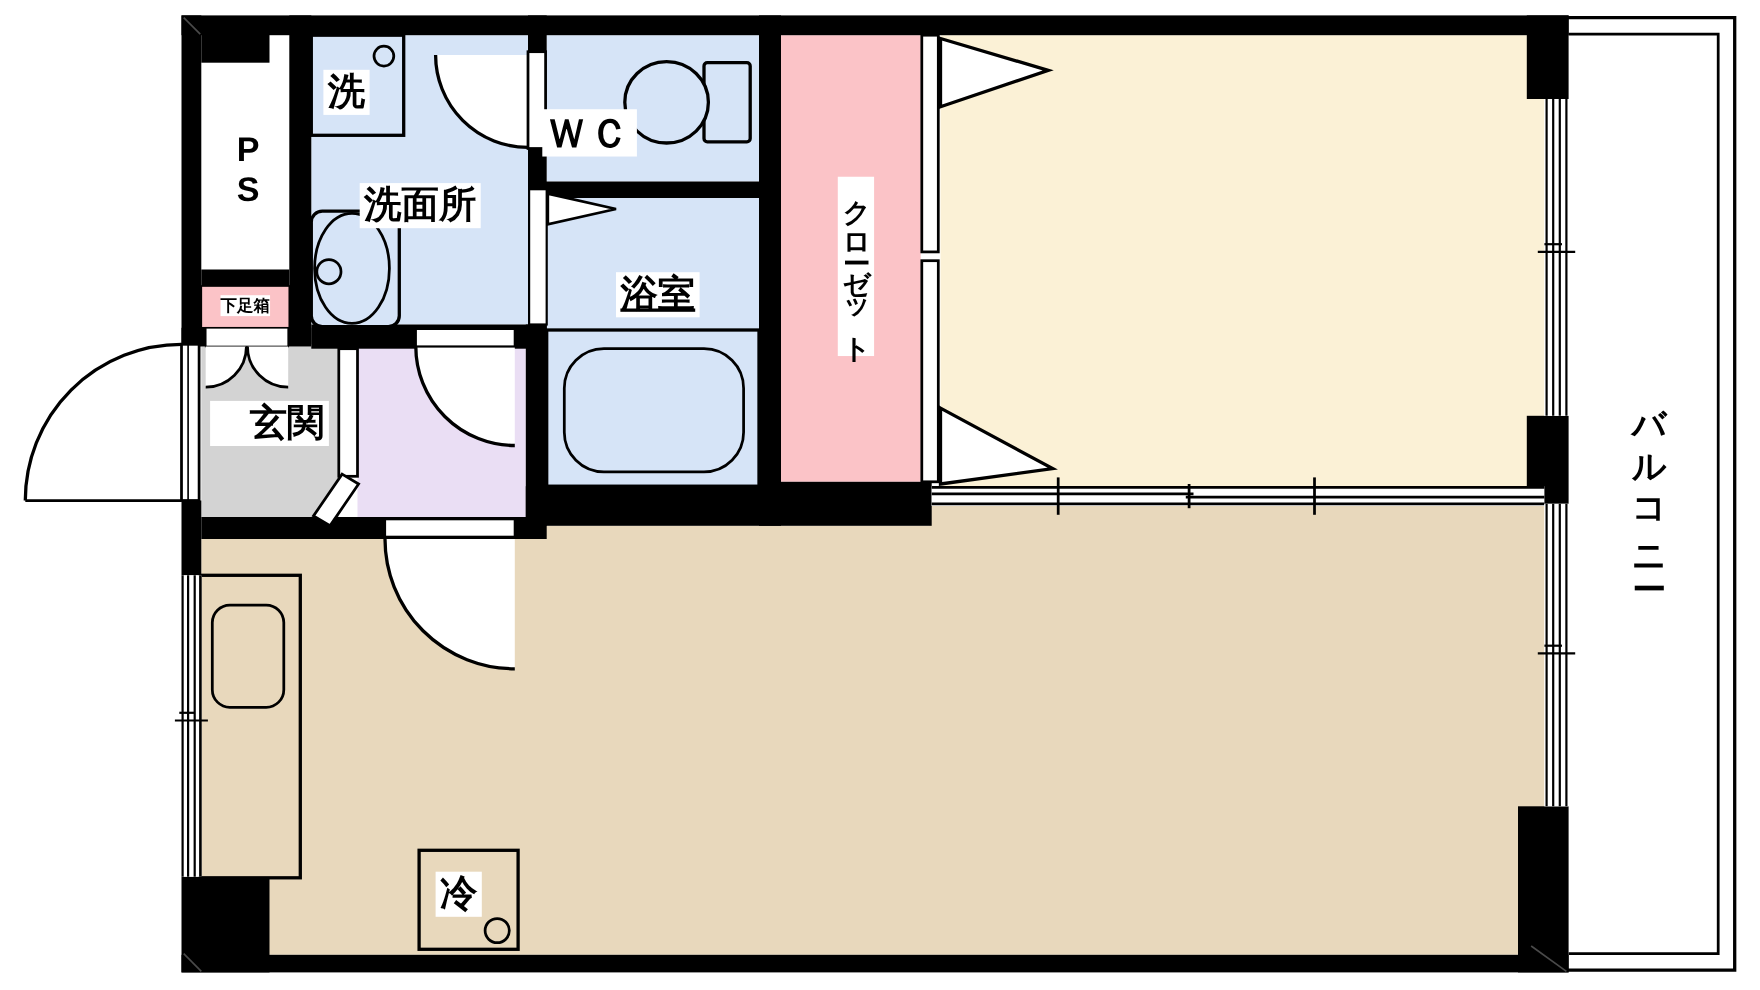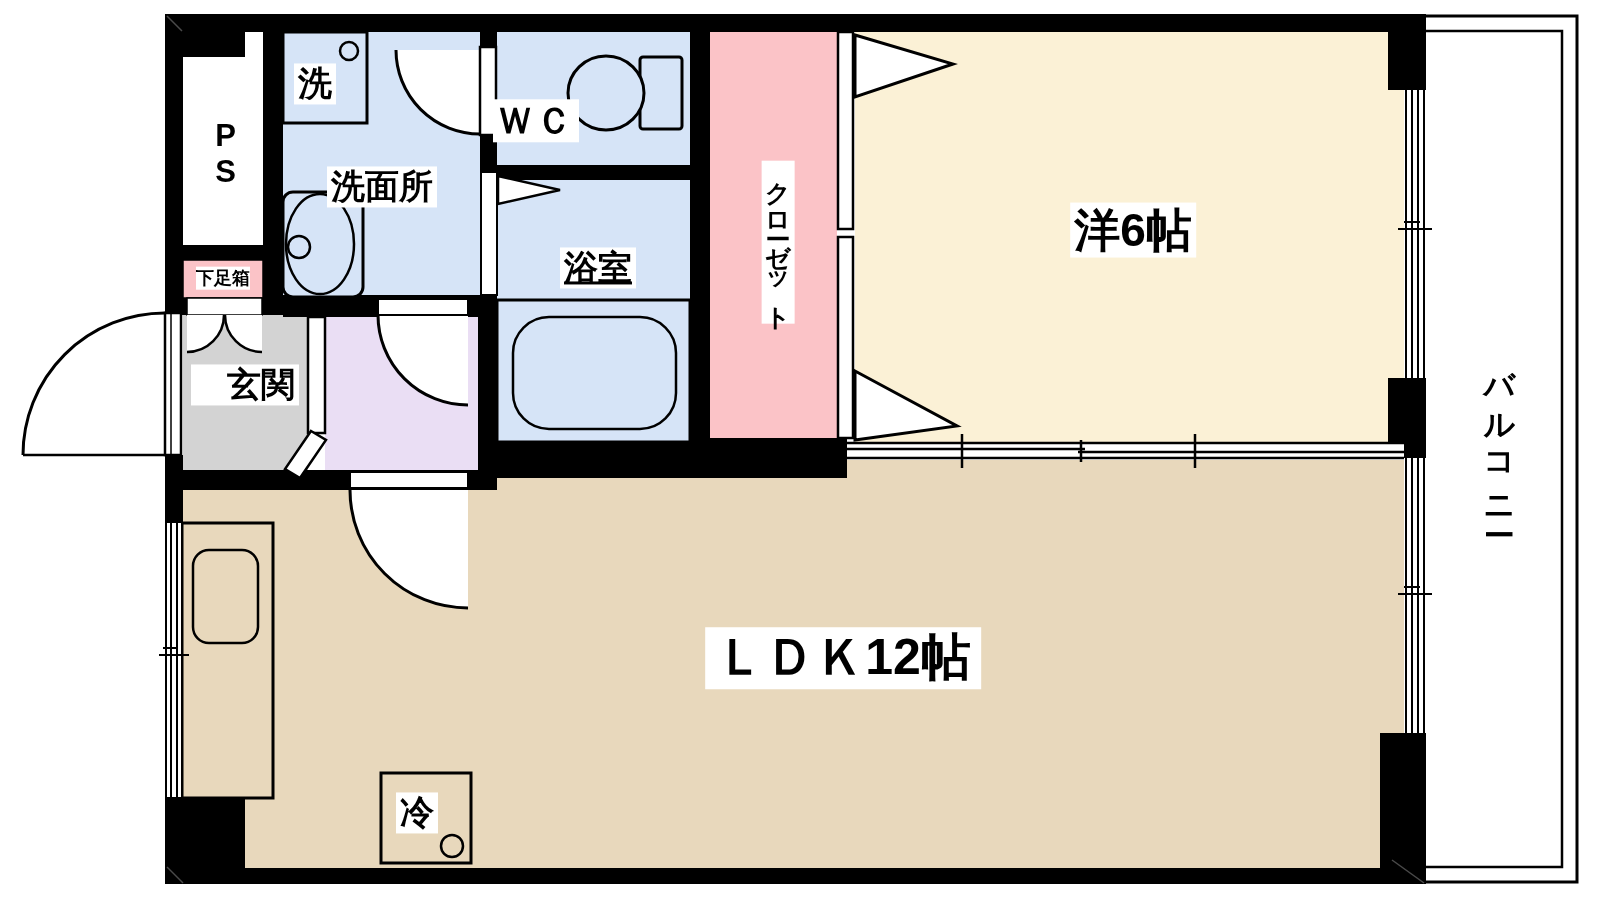--- a/index.html
+++ b/index.html
@@ -4,21 +4,21 @@
 <style>
   html,body{margin:0;padding:0;background:#fff;}
   #stage{position:relative;width:1600px;height:900px;background:#fff;overflow:hidden;
          font-family:"Liberation Sans","DejaVu Sans",sans-serif;}
   #plan-svg{position:absolute;left:0;top:0;}
   .lbl{position:absolute;transform:translate(-50%,-50%);background:#fff;color:#000;
        font-weight:600;line-height:1.15;text-align:center;padding:1px 4px;white-space:pre-line;}
   .lbl.nobg{background:transparent;}
   .vert{writing-mode:vertical-rl;text-orientation:mixed;}
   .f-ps{font-size:31px;letter-spacing:1px;background:transparent;}
-  .f-small{font-size:18px;padding:1px 0;}
+  .f-small{font-size:15px;padding:1px 0;}
   .f-room{font-size:34px;}
   .f-wc{font-size:36px;letter-spacing:3px;}
   .f-closet{font-size:25px;letter-spacing:2px;padding:4px 2px;}
   .f-west{font-size:46px;}
   .f-ldk{font-size:50px;padding:2px 10px;}
   .f-balc{font-size:31px;letter-spacing:7px;}
 </style>
 </head>
 <body>
 
@@ -152,19 +152,17 @@
 </svg>
 
   <div class="lbl f-ps" style="left:226px;top:154px;">P
 S</div>
   <div class="lbl f-small" style="left:223px;top:278px;">下足箱</div>
   <div class="lbl f-room" style="left:315px;top:84px;">洗</div>
   <div class="lbl f-room" style="left:382px;top:155px;margin-top:32px;">洗面所</div>
   <div class="lbl f-wc" style="left:536px;top:111px;margin-top:10px;">ＷＣ</div>
   <div class="lbl f-room" style="left:598px;top:268px;text-decoration:underline;">浴室</div>
   <div class="lbl f-closet vert" style="left:778px;top:242px;">クローゼット</div>
-  <div class="lbl f-west" style="left:1133px;top:230px;">洋6帖</div>
   <div class="lbl f-room" style="left:245px;top:385px;padding-left:36px;">玄関</div>
-  <div class="lbl f-ldk" style="left:843px;top:658px;">ＬＤＫ12帖</div>
   <div class="lbl f-room" style="left:417px;top:813px;">冷</div>
   <div class="lbl f-balc vert nobg" style="left:1499px;top:438px;">バルコニー</div>
 
 </div>
 
 </body></html>

